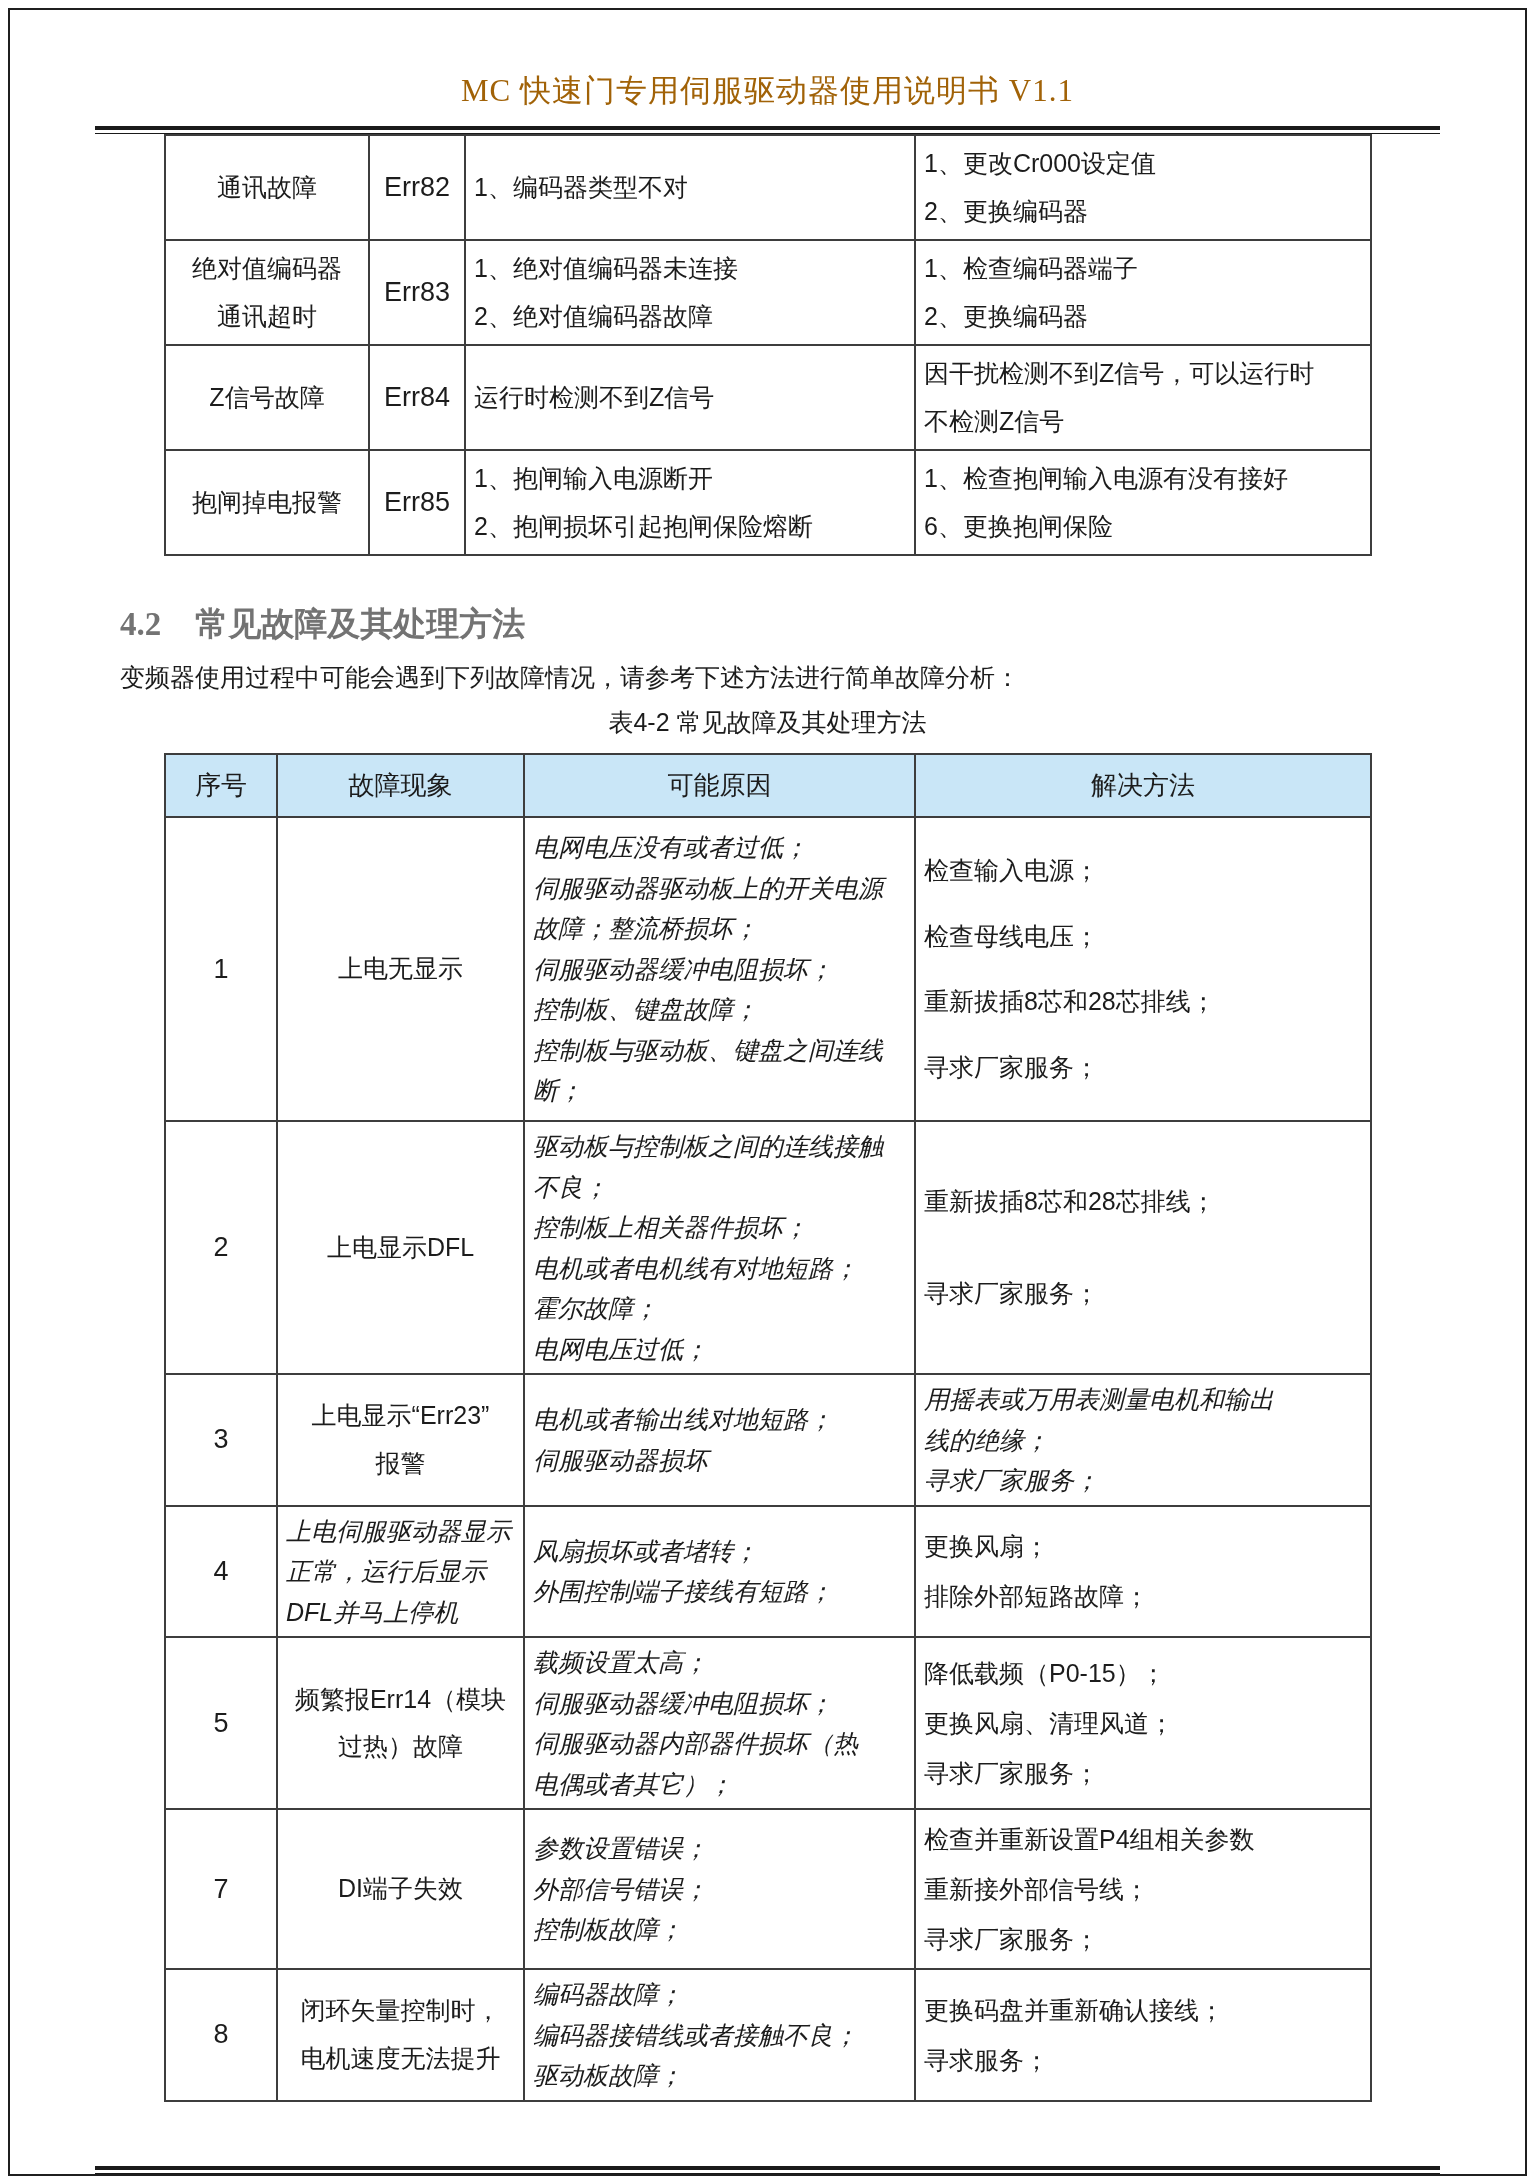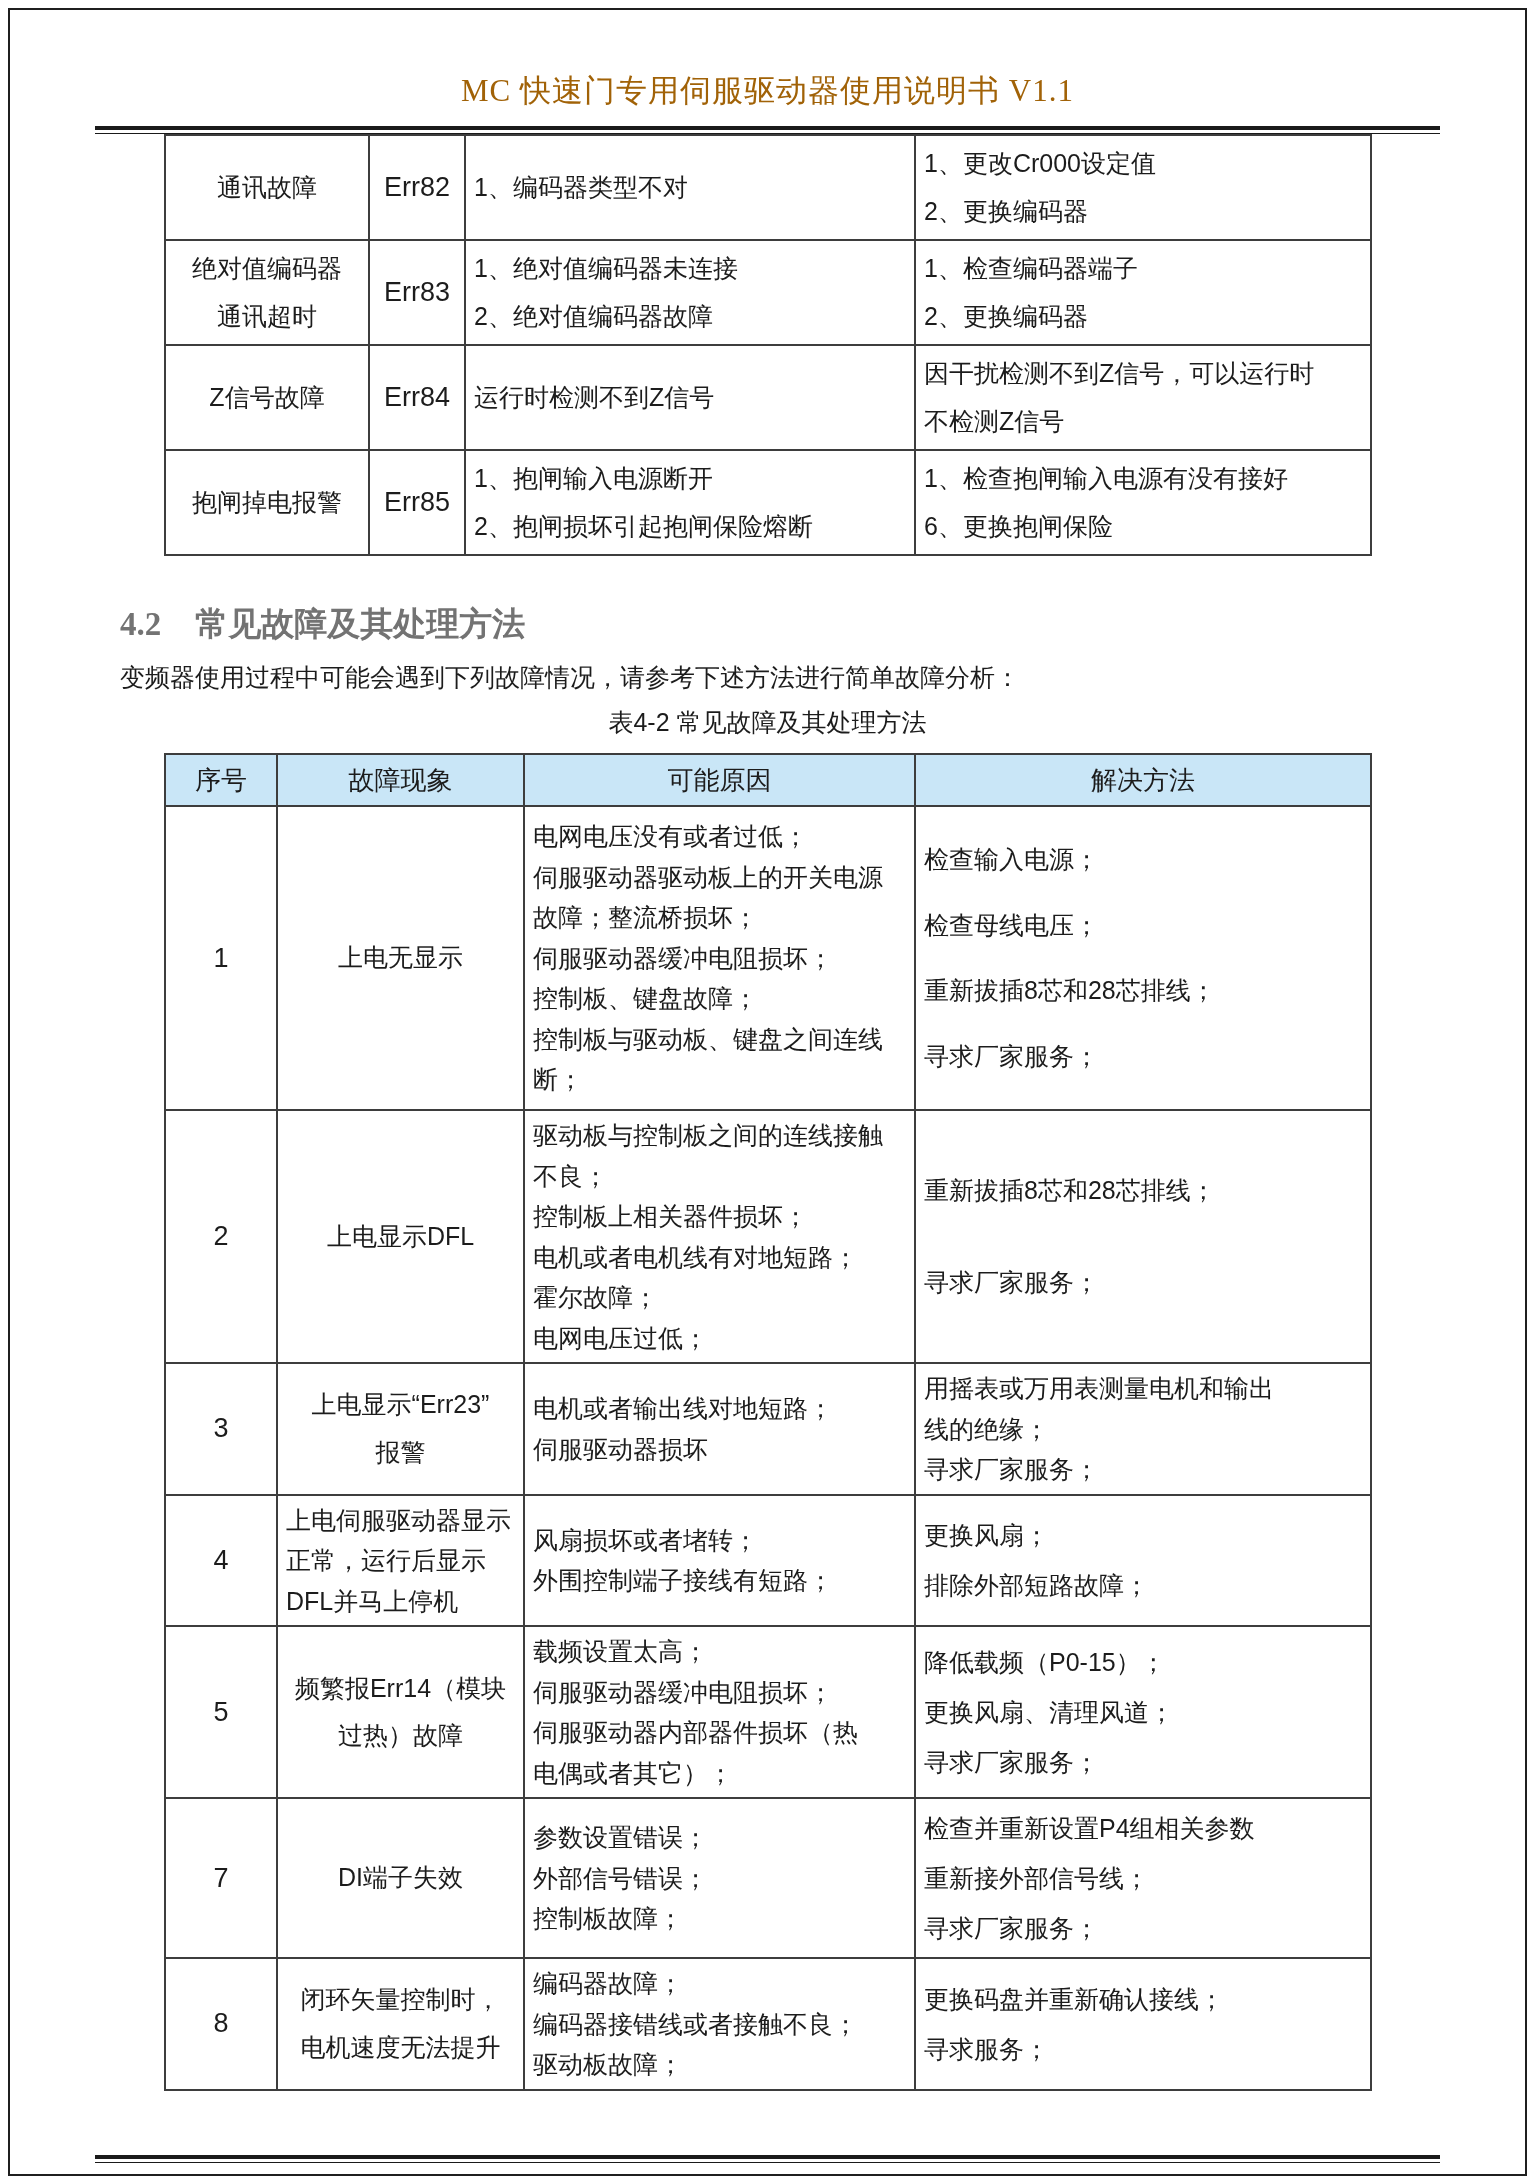--- a/index.html
+++ b/index.html
@@ -59,24 +59,24 @@
   .err-tbl td{line-height:1.9;}
   tr.h1{height:95px;} tr.h2{height:90px;} tr.h3{height:97px;} tr.h4{height:91px;}
 
   
   .fault-tbl th{
     background:#c9e6f7;
     text-align:center;
     font-size:26px;
     line-height:1.4;
   }
-  tr.hh{height:52px;}
+  tr.hh{height:63px;}
   tr.fr1{height:304px;} tr.fr2{height:244px;} tr.fr3{height:117px;}
   tr.fr4{height:131px;} tr.fr5{height:160px;} tr.fr6{height:125px;} tr.fr7{height:127px;}
-  .lh-tight{line-height:1.62;}
+  .lh-tight{line-height:1.62;font-style:italic;}
   .lh-mid{line-height:2.0;}
   .lh-loose{line-height:2.62;}
   .lh-wide{line-height:3.66;}
   .lh-name{line-height:1.9;}
   td.al{text-align:left;padding-left:12px;}
 
   .section-heading{
     margin:46px 0 0 120px;
     font-size:33px;
     font-weight:bold;

